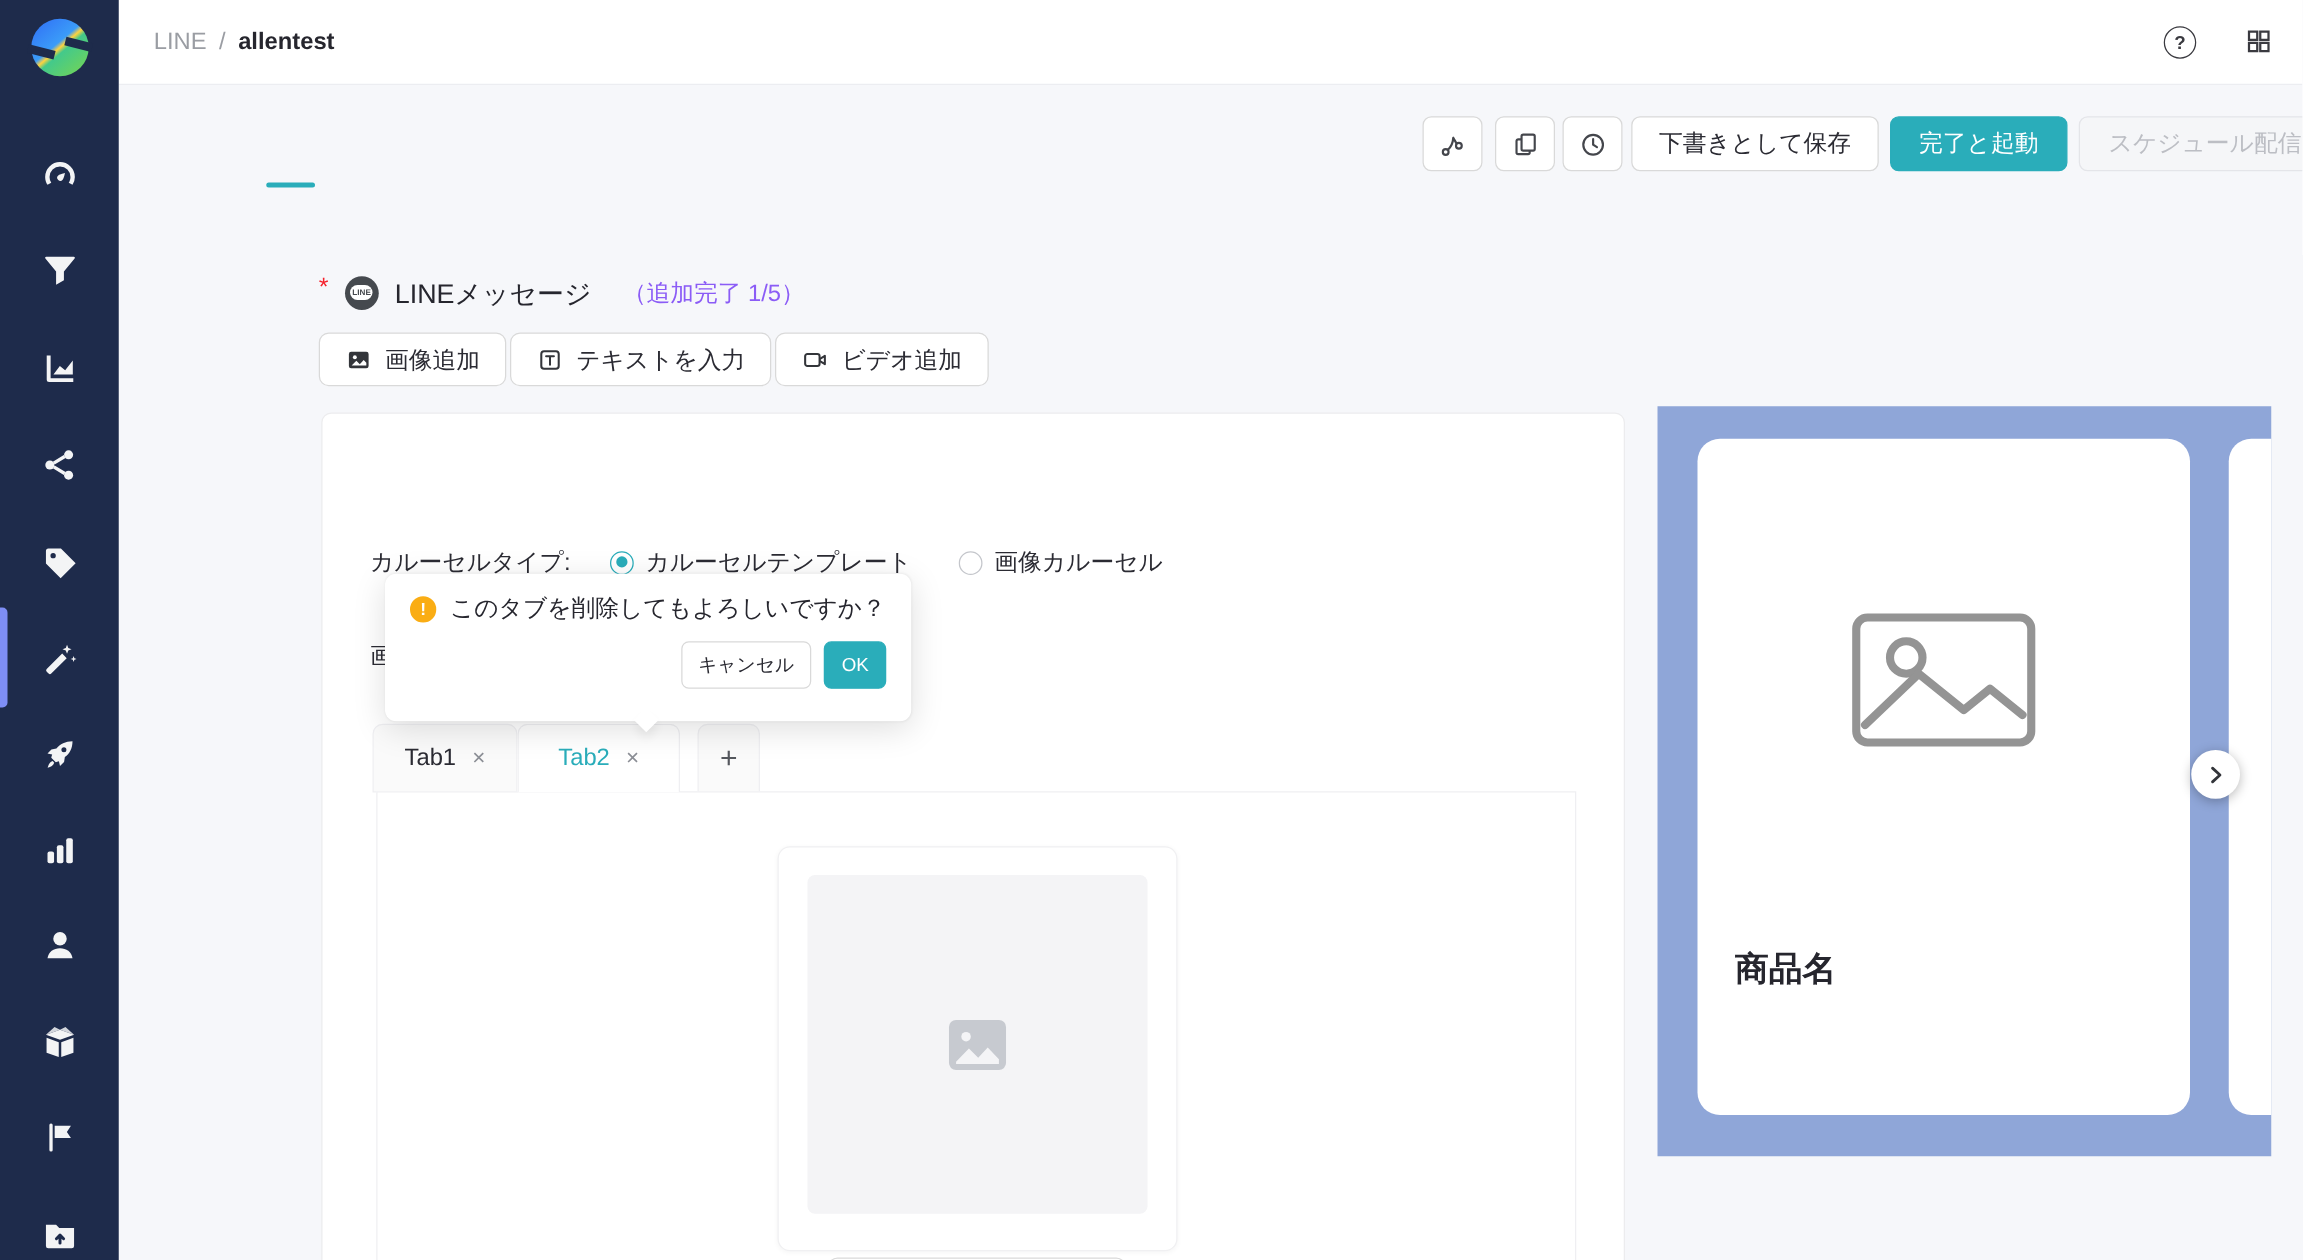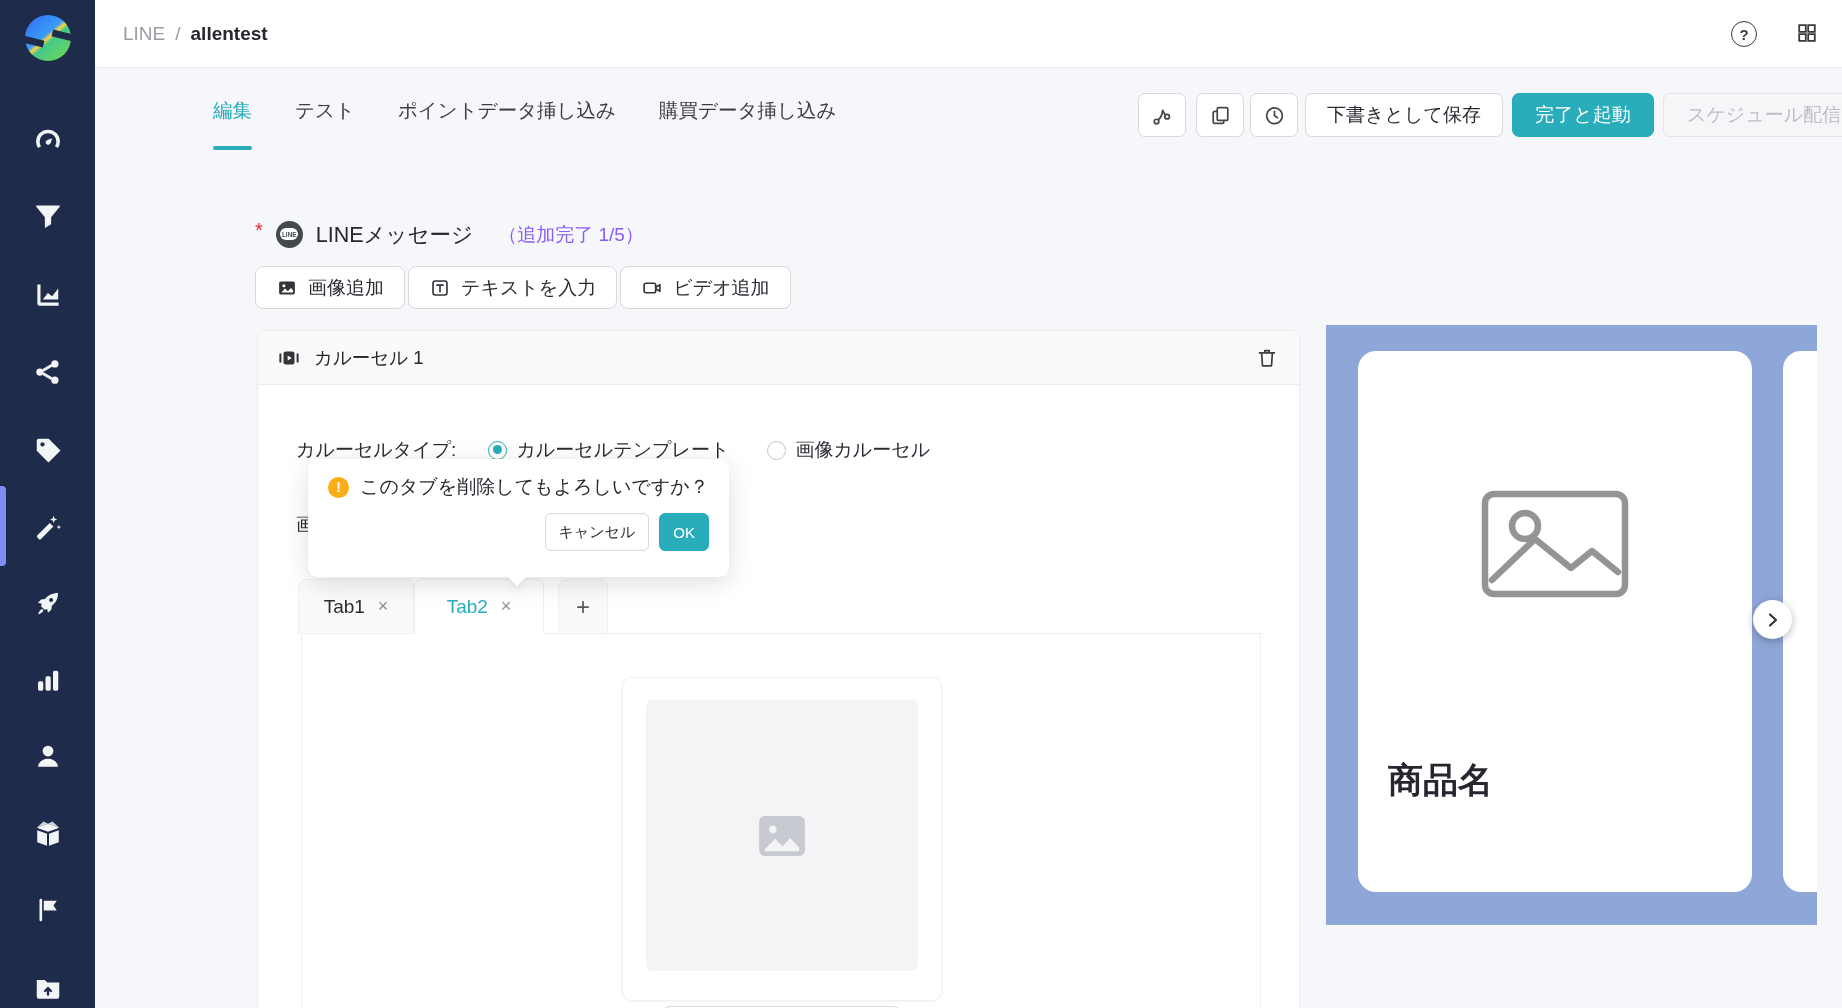--- a/index.html
+++ b/index.html
@@ -95,21 +95,21 @@
   .pbtn.primary{background:#2aadba;border:1px solid #2aadba;color:#fff;}
   .pop-arrow{position:absolute;left:202px;bottom:-6px;width:14px;height:14px;background:#fff;transform:rotate(45deg);
     box-shadow:4px 4px 8px rgba(0,0,0,.06);}
   
   .preview{position:absolute;left:1326px;top:325px;width:491px;z-index:2;}
   .pv-header{background:#595959;color:#fff;font-size:19.5px;line-height:28.5px;padding:13px 20px;
     border-radius:8px 8px 0 0;box-sizing:border-box;}
   .pv-body{position:relative;height:600px;background:#8fa6d8;overflow:hidden;}
   .pv-card{position:absolute;left:32px;top:26px;width:394px;height:541px;background:#fff;border-radius:18px;}
   .pv-img-icon{position:absolute;left:122px;top:138px;}
-  .pv-name{position:absolute;left:30px;top:406px;font-size:35px;font-weight:bold;color:#26262e;}
+  .pv-name{position:absolute;left:30px;top:406px;font-size:27px;font-weight:bold;color:#26262e;}
   .pv-link{position:absolute;left:0;top:486px;width:100%;text-align:center;font-size:19px;color:#5b79b9;}
   .pv-card2{position:absolute;left:457px;top:26px;width:60px;height:541px;background:#fff;border-radius:18px;}
   .pv-next{position:absolute;left:427px;top:275px;width:39px;height:39px;border-radius:50%;background:#fff;
     box-shadow:0 2px 9px rgba(0,0,0,.28);display:flex;align-items:center;justify-content:center;cursor:pointer;}
 </style>
 </head>
 <body>
 
 <div class="stage">
 
@@ -206,26 +206,20 @@
     <div class="help-icon"></div>
     <div class="apps-icon">
       <svg viewBox="0 0 24 24">
           <path d="M4.2 4.2h6.6v6.6H4.2zM13.2 4.2h6.6v6.6h-6.6zM4.2 13.2h6.6v6.6H4.2zM13.2 13.2h6.6v6.6h-6.6z" fill="none" stroke="#3a3a40" stroke-width="1.8"></path>
         </svg>
     </div>
   </div>
 
   <div class="main-bg"></div>
 
-  <div class="rtabs">
-    <span class="rtab active">編集</span>
-    <span class="rtab">テスト</span>
-    <span class="rtab">ポイントデータ挿し込み</span>
-    <span class="rtab">購買データ挿し込み</span>
-  </div>
   <div class="tab-underline"></div>
 
   <div class="icon-btn" style="left:1138px">
     <svg viewBox="0 0 24 24" fill="none" stroke="#44464c" stroke-width="1.8" stroke-linecap="round">
         <circle cx="5.8" cy="18.3" r="2.4"></circle>
         <circle cx="16.8" cy="13.2" r="2.4"></circle>
         <path d="M7.5 16.6c2.6-2.2 4.3-5.3 4.6-10M12.1 6.6l2.7 4.6"></path>
       </svg>
   </div>
   <div class="icon-btn" style="left:1196px">
@@ -272,33 +266,20 @@
     <div class="abtn">
       <svg viewBox="0 0 24 24" fill="none" stroke="#33353a" stroke-width="1.8" stroke-linejoin="round">
           <rect x="3.4" y="6.8" width="12.6" height="10.4" rx="2"></rect>
           <path d="M16 11.2l4.6-2.8v7.2L16 12.8"></path>
         </svg>
       <span>ビデオ追加</span>
     </div>
   </div>
 
   <div class="ccard">
-    <div class="cc-header">
-      <div class="cc-title">
-        <svg viewBox="0 0 24 24">
-            <rect x="6" y="5" width="12" height="14" rx="2.4" fill="#33353a"></rect>
-            <path d="M2.6 8v8M21.4 8v8" stroke="#33353a" stroke-width="2.2" stroke-linecap="round"></path>
-            <path d="M10.6 9.3l4.4 2.7-4.4 2.7z" fill="#fff"></path>
-          </svg>
-        <span>カルーセル 1</span>
-      </div>
-      <svg class="trash" viewBox="0 0 24 24" fill="none" stroke="#3c3e44" stroke-width="1.7" stroke-linecap="round" stroke-linejoin="round">
-          <path d="M4.5 6.8h15M9.8 6.8V4.6h4.4v2.2M6.6 6.8l.9 13h9l.9-13"></path>
-        </svg>
-    </div>
 
     <div class="radio-row">
       <span class="rlabel">カルーセルタイプ:</span>
       <span class="ropt">
         <span class="radio sel"></span>
         <span>カルーセルテンプレート</span>
       </span>
       <span class="ropt">
         <span class="radio unsel"></span>
         <span>画像カルーセル</span>

